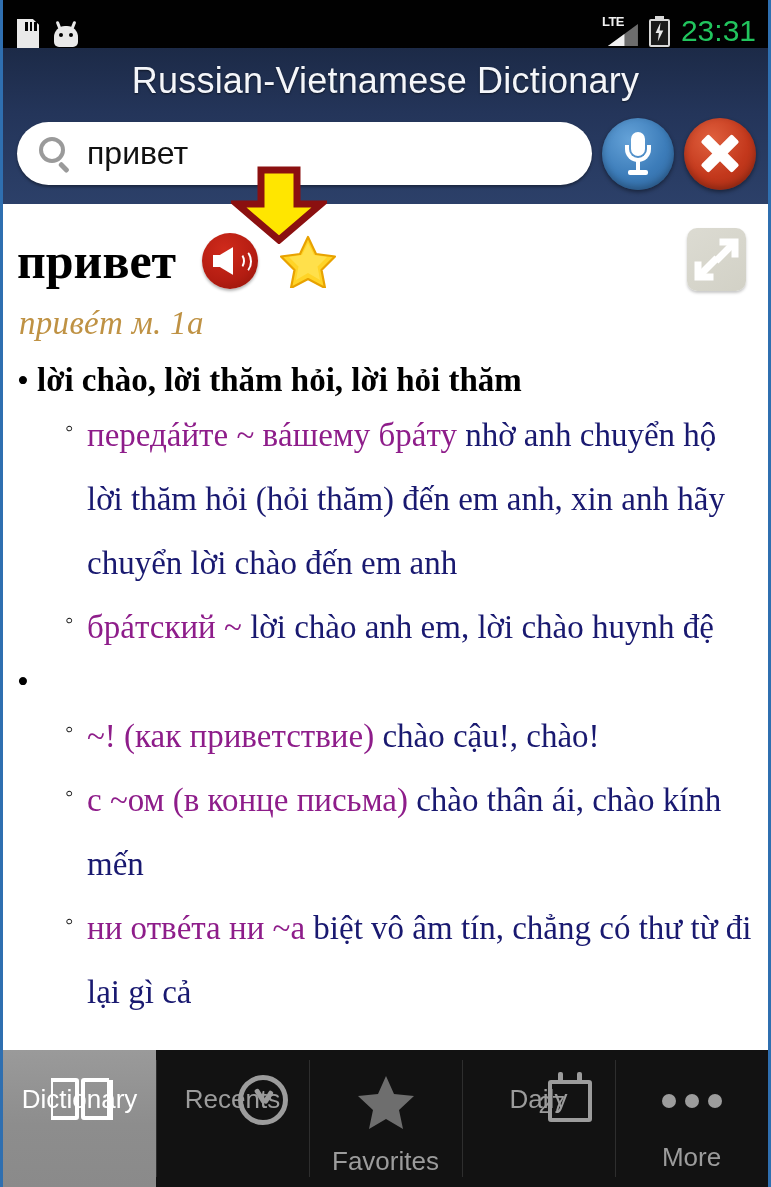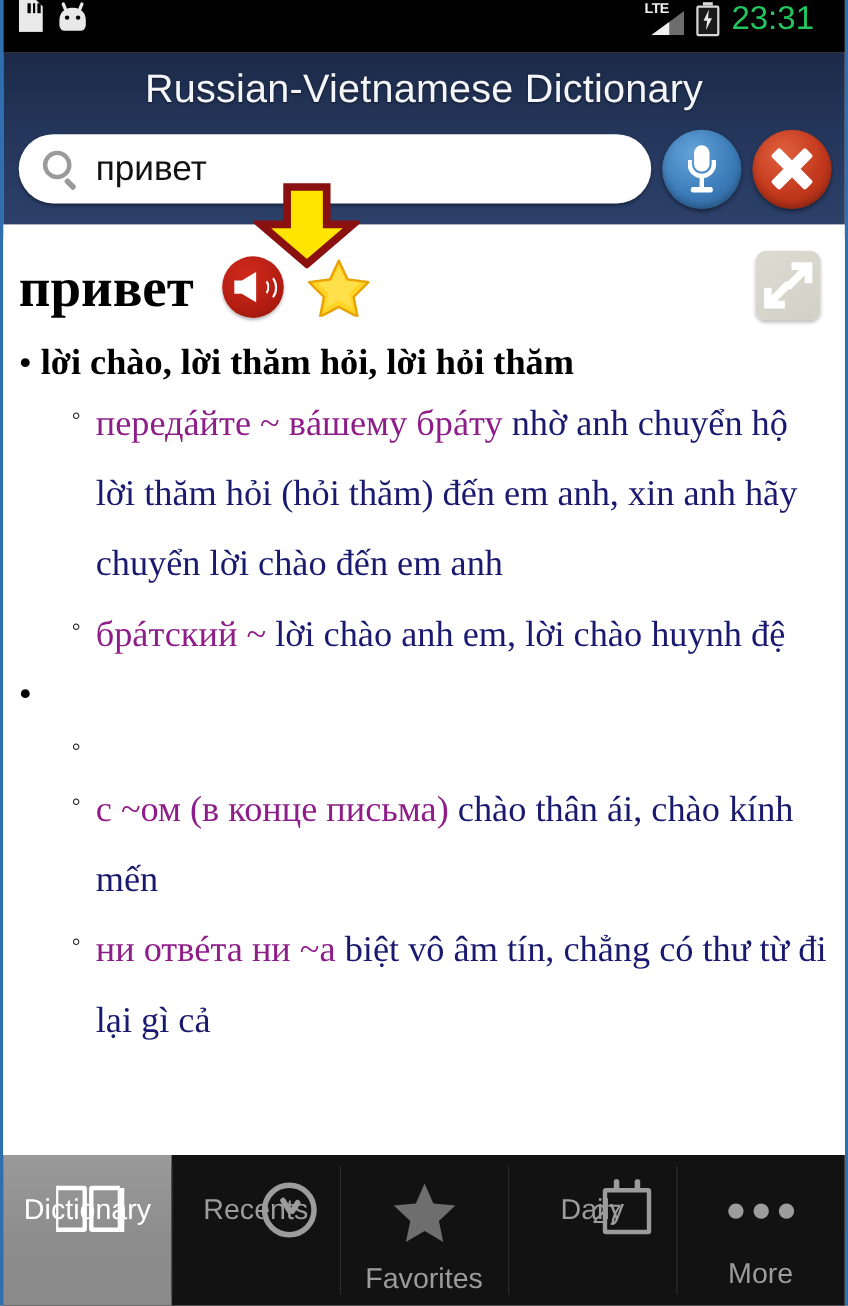--- a/index.html
+++ b/index.html
@@ -4,21 +4,21 @@
 <style>
   * { margin:0; padding:0; box-sizing:border-box; }
   html,body { width:771px; height:1187px; overflow:hidden; background:#000; }
   body { font-family:"Liberation Sans", sans-serif; }
 
   #phone { position:relative; width:771px; height:1187px; background:#fff;
            border-left:3px solid #2f6fb0; border-right:3px solid #2f6fb0; }
 
   
   .statusbar { position:relative; height:48px; background:#010101; display:flex;
-               align-items:flex-start; padding:0 28px 0 14px; }
+               align-items:flex-end; padding:0 12px 0 14px; }
   .sb-left { display:flex; align-items:center; gap:14px; }
   .sb-right { margin-left:auto; display:flex; align-items:center; gap:11px; }
   .sb-time { color:#22c55e; font-size:30px; font-weight:400; letter-spacing:0px;
              font-family:"Liberation Sans", sans-serif; }
 
   .icon-sd { width:22px; height:29px; position:relative; }
   .icon-sd .body { position:absolute; inset:0; background:#e9e9e9;
                    clip-path: polygon(0 0, 72% 0, 100% 20%, 100% 100%, 0 100%); }
   .icon-sd .pins { position:absolute; top:3px; right:2px; width:12px; height:9px;
                    display:flex; gap:2px; }
@@ -260,40 +260,42 @@
       <span class="expand-btn">
         <svg class="exp-g" viewBox="0 0 59 63">
           <path d="M36 14 H48 V26" fill="none" stroke="#fff" stroke-width="7" stroke-linecap="square"></path>
           <line x1="47" y1="15" x2="29" y2="33" stroke="#fff" stroke-width="7"></line>
           <path d="M23 49 H11 V37" fill="none" stroke="#fff" stroke-width="7" stroke-linecap="square"></path>
           <line x1="12" y1="48" x2="30" y2="30" stroke="#fff" stroke-width="7"></line>
         </svg>
       </span>
     </div>
 
+    <div class="pron">привéт м. 1a</div>
 
     <div class="senses" id="senses">
         <div class="sense">
           <span class="bul">•</span>
           <span class="gloss">lời chào, lời thăm hỏi, lời hỏi thăm</span>
         </div>
         <div class="ex">
           <span class="obul">◦</span>
           <span class="txt"><span class="ru">передáйте ~ вáшему брáту</span><span> nhờ anh chuyển hộ lời thăm hỏi (hỏi thăm) đến em anh, xin anh hãy chuyển lời chào đến em anh</span></span>
         </div>
         <div class="ex">
           <span class="obul">◦</span>
           <span class="txt"><span class="ru">брáтский ~</span><span> lời chào anh em, lời chào huynh đệ</span></span>
         </div>
         <div class="sense empty">
           <span class="bul">•</span>
           <span class="gloss"></span>
         </div>
         <div class="ex">
           <span class="obul">◦</span>
+          <span class="txt"><span class="ru">~! (как приветствие)</span><span> chào cậu!, chào!</span></span>
         </div>
         <div class="ex">
           <span class="obul">◦</span>
           <span class="txt"><span class="ru">с ~ом (в конце письма)</span><span> chào thân ái, chào kính mến</span></span>
         </div>
         <div class="ex">
           <span class="obul">◦</span>
           <span class="txt"><span class="ru">ни отвéта ни ~а</span><span> biệt vô âm tín, chẳng có thư từ đi lại gì cả</span></span>
         </div>
       </div>

